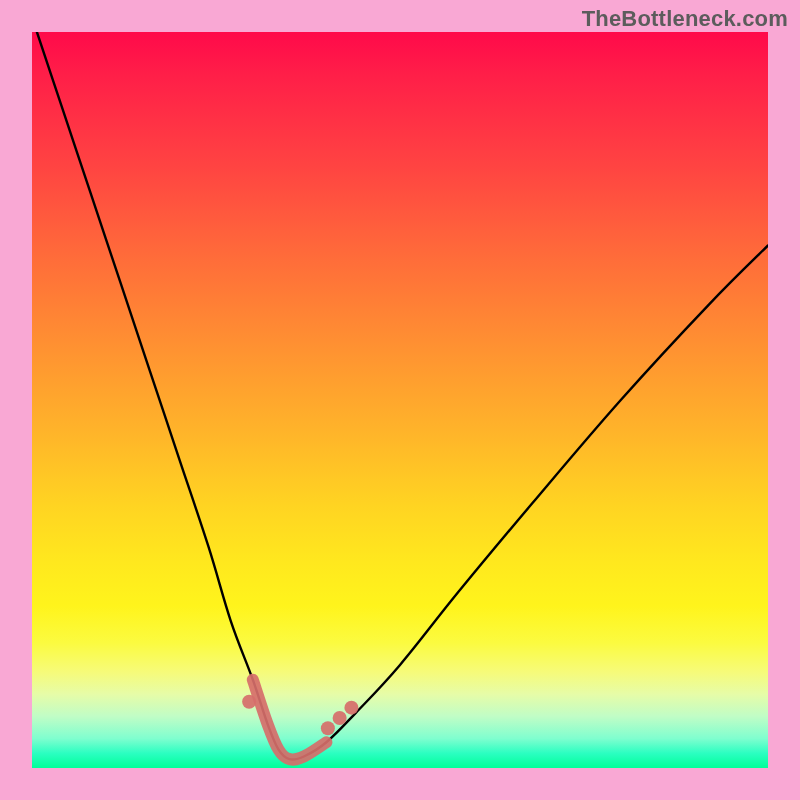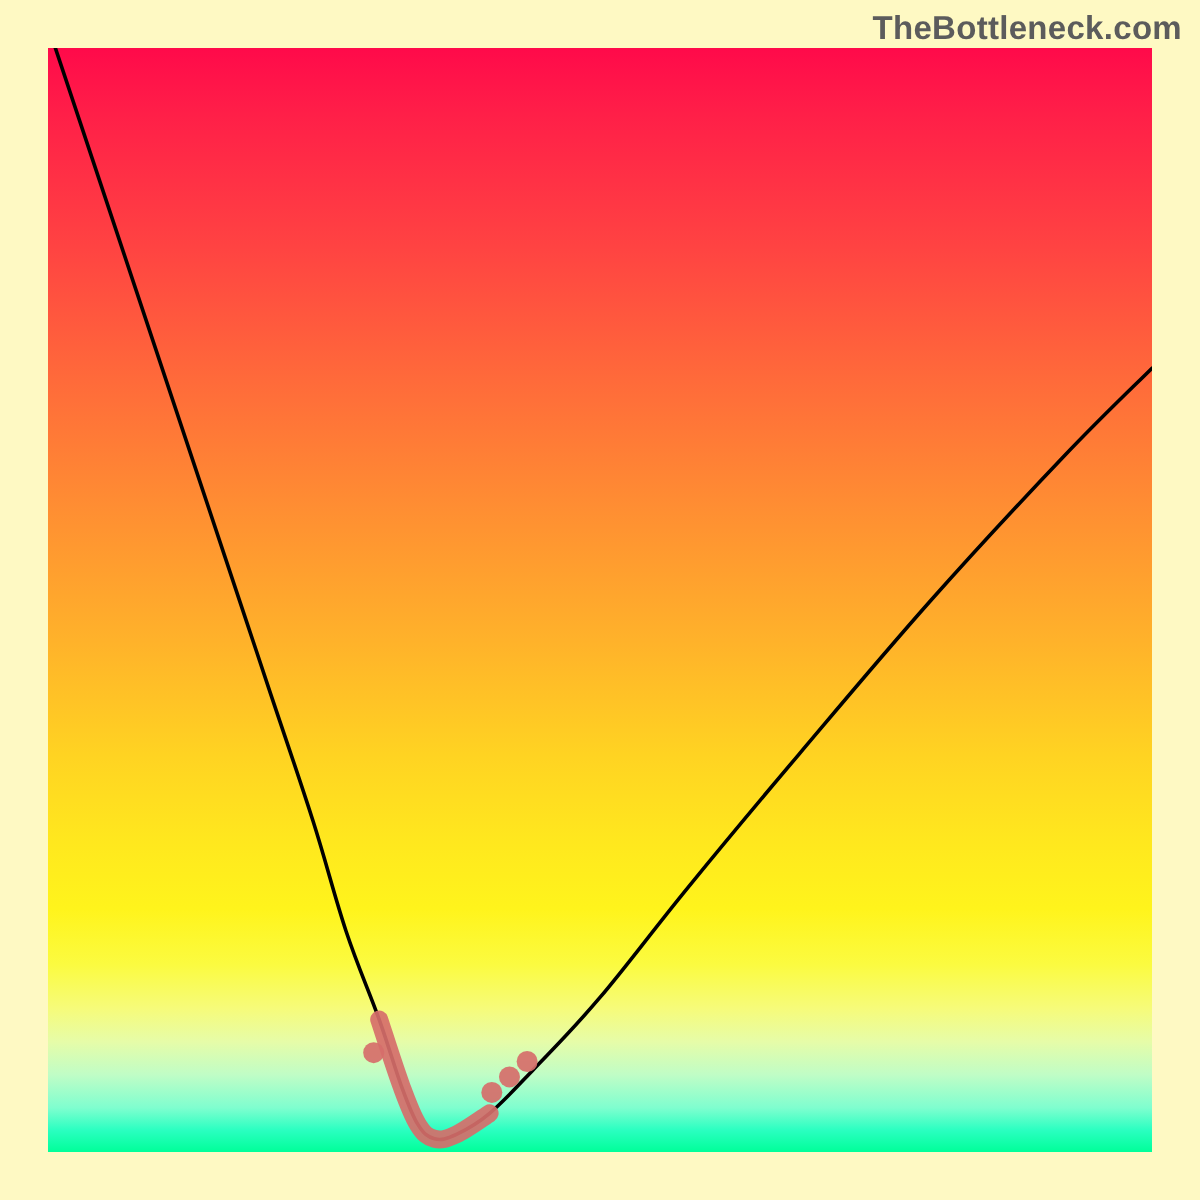--- a/index.html
+++ b/index.html
@@ -1,21 +1,21 @@
 <!DOCTYPE html>
 <html><head>
 <meta charset="utf-8">
 <style>
   * { margin: 0; padding: 0; box-sizing: border-box; }
   html, body { width: 800px; height: 800px; overflow: hidden; background: #000; }
   .frame {
     position: relative;
     width: 800px;
     height: 800px;
-    background: #fef9c3;
+    background: #f9a8d4;
   }
   .watermark {
     position: absolute;
     top: 6px;
     right: 12px;
     font-family: Arial, Helvetica, sans-serif;
     font-size: 22px;
     font-weight: 600;
     color: #5c5c5c;
     letter-spacing: 0.2px;

